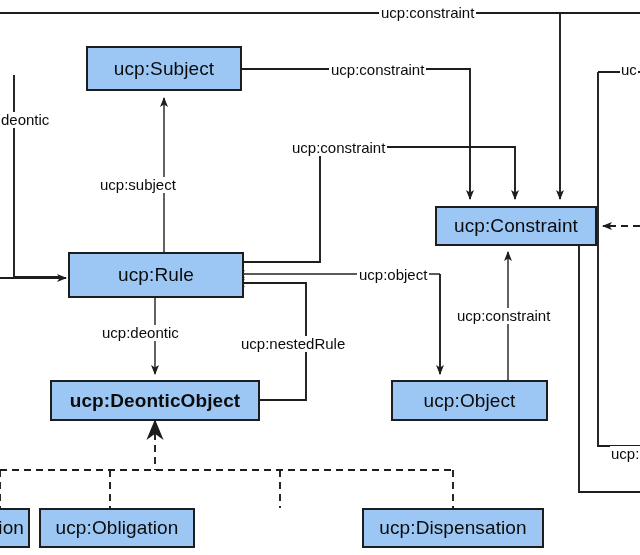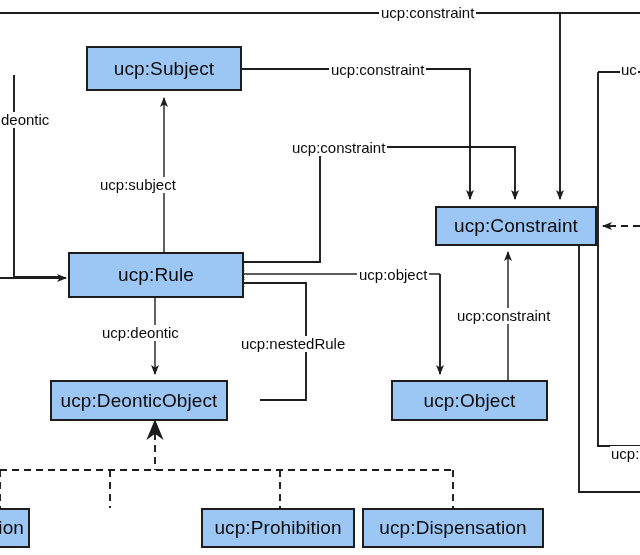--- a/index.html
+++ b/index.html
@@ -109,40 +109,40 @@
   </svg>
 
   <div class="uml-box" style="left:86px; top:46px; width:156px; height:45px;">
     <span>ucp:Subject</span>
   </div>
 
   <div class="uml-box" style="left:68px; top:252px; width:176px; height:46px;">
     <span>ucp:Rule</span>
   </div>
 
-  <div class="uml-box" style="left:50px; top:380px; width:178px; height:41px;">
+  <div class="uml-box" style="left:50px; top:380px; width:210px; height:41px;font-weight:bold;">
     <span>ucp:DeonticObject</span>
   </div>
 
   <div class="uml-box" style="left:435px; top:206px; width:162px; height:40px;">
     <span>ucp:Constraint</span>
   </div>
 
   <div class="uml-box" style="left:391px; top:380px; width:157px; height:41px;">
     <span>ucp:Object</span>
   </div>
 
   <div class="uml-box" style="left:-40px; top:508px; width:70px; height:40px; justify-content:flex-end; padding-right:4px;">
     <span>ion</span>
   </div>
 
+  <div class="uml-box" style="left:39px; top:508px; width:156px; height:40px;">
+    <span>ucp:Obligation</span>
+  </div>
 
-  <div class="uml-box" style="left:201px; top:508px; width:154px; height:40px;">
-    <span>ucp:Prohibition</span>
-  </div>
 
   <div class="uml-box" style="left:362px; top:508px; width:182px; height:40px;">
     <span>ucp:Dispensation</span>
   </div>
 
   <div class="edge-label" style="left:379px; top:5px;">ucp:constraint</div>
 
   <div class="edge-label" style="left:329px; top:62px;">ucp:constraint</div>
 
   <div class="edge-label tight" style="left:0px; top:112px;">deontic</div>

